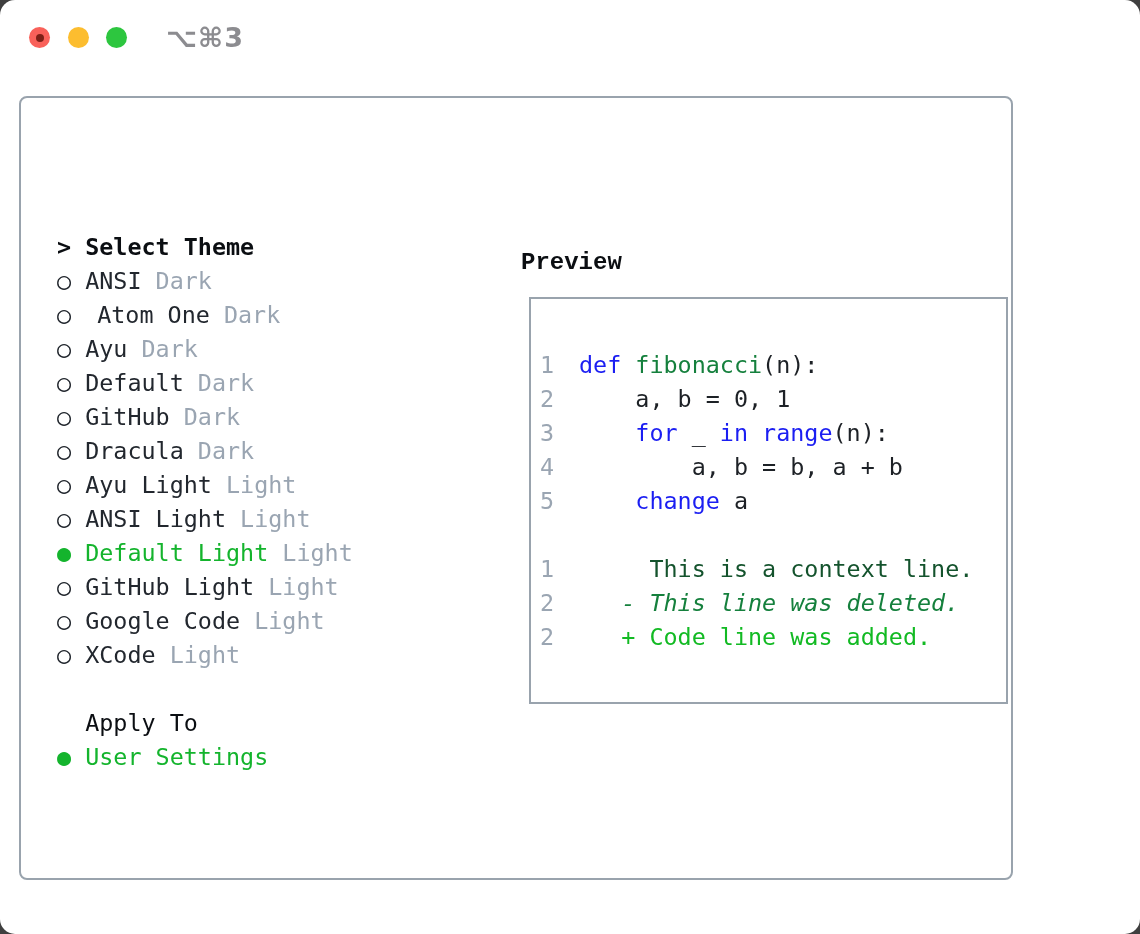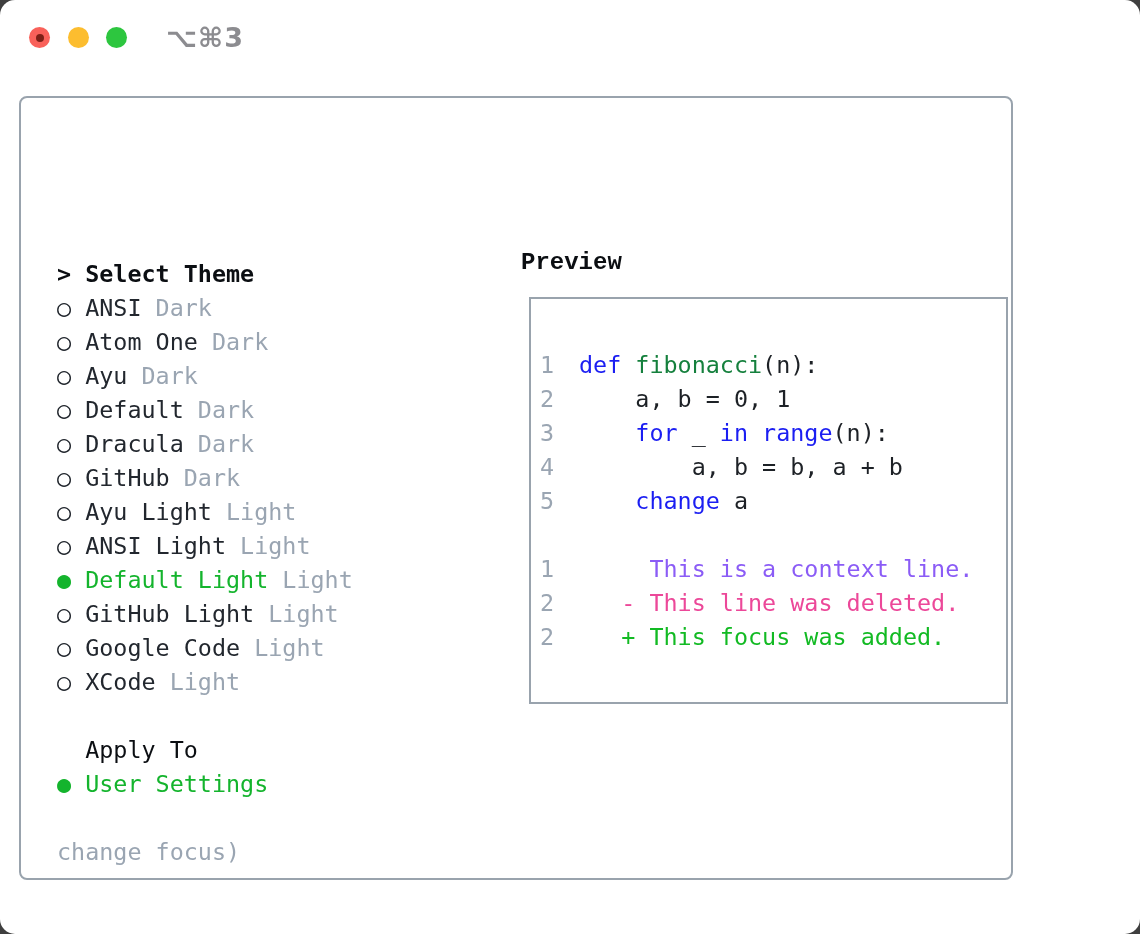--- a/index.html
+++ b/index.html
@@ -25,21 +25,21 @@
   
   .panel{
     position:absolute;left:19px;top:96px;
     width:990px;height:780px;
     border:2px solid #99a3ad;
     border-radius:8px;
     background:#fff;
   }
   
   .left-col{
-    position:absolute;left:36px;top:159px;
+    position:absolute;left:36px;top:132px;
     font-size:23.4px;
   }
   .row{height:34px;line-height:34px;white-space:pre;}
   
   .preview-heading{
     position:absolute;left:500px;top:148px;
     height:34px;line-height:34px;
     font-size:24px;font-weight:bold;white-space:pre;font-family:Liberation Mono, monospace;
   }
   .preview-box{
@@ -69,55 +69,54 @@
     <div class="light" id="light-yellow" style="left: 68px; background: rgb(252, 189, 47);"></div>
     <div class="light" id="light-green" style="left: 106px; background: rgb(45, 198, 63);"></div>
     <div class="shortcut" id="shortcut" style="color: rgb(140, 140, 144);">⌥⌘3</div>
   </div>
 
   <div class="panel" style="border-color: rgb(153, 163, 173);">
 
     <div class="left-col" id="left-col">
         <div class="row"><span style="color: rgb(11, 14, 18); font-weight: bold;">&gt; </span><span style="color: rgb(11, 14, 18); font-weight: bold;">Select Theme</span></div>
         <div class="row"><span style="color: rgb(34, 39, 46);">○ </span><span style="color: rgb(34, 39, 46);">ANSI</span><span style="color: rgb(154, 165, 178);"> Dark</span></div>
-        <div class="row"><span style="color: rgb(34, 39, 46);">○ </span><span style="color: rgb(34, 39, 46);">Atom One</span><span style="color: rgb(154, 165, 178);"> Dark</span></div>
+        <div class="row"><span style="color: rgb(34, 39, 46);">○ </span><span style="color: rgb(34, 39, 46); margin-left: 12px;">Atom One</span><span style="color: rgb(154, 165, 178);"> Dark</span></div>
         <div class="row"><span style="color: rgb(34, 39, 46);">○ </span><span style="color: rgb(34, 39, 46);">Ayu</span><span style="color: rgb(154, 165, 178);"> Dark</span></div>
         <div class="row"><span style="color: rgb(34, 39, 46);">○ </span><span style="color: rgb(34, 39, 46);">Default</span><span style="color: rgb(154, 165, 178);"> Dark</span></div>
+        <div class="row"><span style="color: rgb(34, 39, 46);">○ </span><span style="color: rgb(34, 39, 46);">GitHub</span><span style="color: rgb(154, 165, 178);"> Dark</span></div>
         <div class="row"><span style="color: rgb(34, 39, 46);">○ </span><span style="color: rgb(34, 39, 46);">Dracula</span><span style="color: rgb(154, 165, 178);"> Dark</span></div>
-        <div class="row"><span style="color: rgb(34, 39, 46);">○ </span><span style="color: rgb(34, 39, 46);">GitHub</span><span style="color: rgb(154, 165, 178);"> Dark</span></div>
         <div class="row"><span style="color: rgb(34, 39, 46);">○ </span><span style="color: rgb(34, 39, 46);">Ayu Light</span><span style="color: rgb(154, 165, 178);"> Light</span></div>
         <div class="row"><span style="color: rgb(34, 39, 46);">○ </span><span style="color: rgb(34, 39, 46);">ANSI Light</span><span style="color: rgb(154, 165, 178);"> Light</span></div>
         <div class="row"><span style="color: rgb(20, 180, 45);">● </span><span style="color: rgb(20, 180, 45);">Default Light</span><span style="color: rgb(154, 165, 178);"> Light</span></div>
         <div class="row"><span style="color: rgb(34, 39, 46);">○ </span><span style="color: rgb(34, 39, 46);">GitHub Light</span><span style="color: rgb(154, 165, 178);"> Light</span></div>
         <div class="row"><span style="color: rgb(34, 39, 46);">○ </span><span style="color: rgb(34, 39, 46);">Google Code</span><span style="color: rgb(154, 165, 178);"> Light</span></div>
         <div class="row"><span style="color: rgb(34, 39, 46);">○ </span><span style="color: rgb(34, 39, 46);">XCode</span><span style="color: rgb(154, 165, 178);"> Light</span></div>
         <div class="row"><span style="color: rgb(34, 39, 46);"> </span></div>
         <div class="row"><span style="color: rgb(11, 14, 18);">  Apply To</span></div>
         <div class="row"><span style="color: rgb(20, 180, 45);">● </span><span style="color: rgb(20, 180, 45);">User Settings</span></div>
         <div class="row"><span style="color: rgb(34, 39, 46);"> </span></div>
-        <div class="row"><span style="color: rgb(154, 165, 178);">change focus)</span></div>
       </div>
 
     <div class="preview-heading" id="preview-heading" style="color: rgb(11, 14, 18);">Preview</div>
 
     <div class="preview-box" style="border-color: rgb(153, 163, 173);">
       <pre class="gutter-pre" id="gutter-pre" style="color: rgb(154, 165, 178);">1
 2
 3
 4
 5
 
 1
 2
 2</pre>
       <pre class="code-pre" id="code-pre"><span style="color: rgb(27, 30, 242); text-align: center;">def</span><span style="color: rgb(29, 33, 38);"> </span><span style="color: #15803d;">fibonacci</span><span style="color: rgb(29, 33, 38);">(n):</span>
 <span style="color: rgb(29, 33, 38);">    a, b = 0, 1</span>
 <span style="color: rgb(29, 33, 38);">    </span><span style="color: rgb(27, 30, 242);">for</span><span style="color: rgb(29, 33, 38);"> _ </span><span style="color: rgb(27, 30, 242);">in</span><span style="color: rgb(29, 33, 38);"> </span><span style="color: rgb(27, 30, 242);">range</span><span style="color: rgb(29, 33, 38);">(n):</span>
 <span style="color: rgb(29, 33, 38);">        a, b = b, a + b</span>
 <span style="color: rgb(29, 33, 38);">    </span><span style="color: rgb(27, 30, 242);">change</span><span style="color: rgb(29, 33, 38);"> a</span>
 
-<span style="color: #8b5cf6; margin-top: 28px;">     This is a context line.</span>
-<span style="color: #ec4899;">   - This line was deleted.</span>
-<span style="color: rgb(18, 186, 35);">   + This focus was added.</span></pre>
+<span style="color: #14532d; margin-top: 28px;">     This is a context line.</span>
+<span style="color: #15803d; font-style: italic;">   - This line was deleted.</span>
+<span style="color: rgb(18, 186, 35);">   + Code line was added.</span></pre>
     </div>
 
   </div>
 </div>
 
 </body></html>

